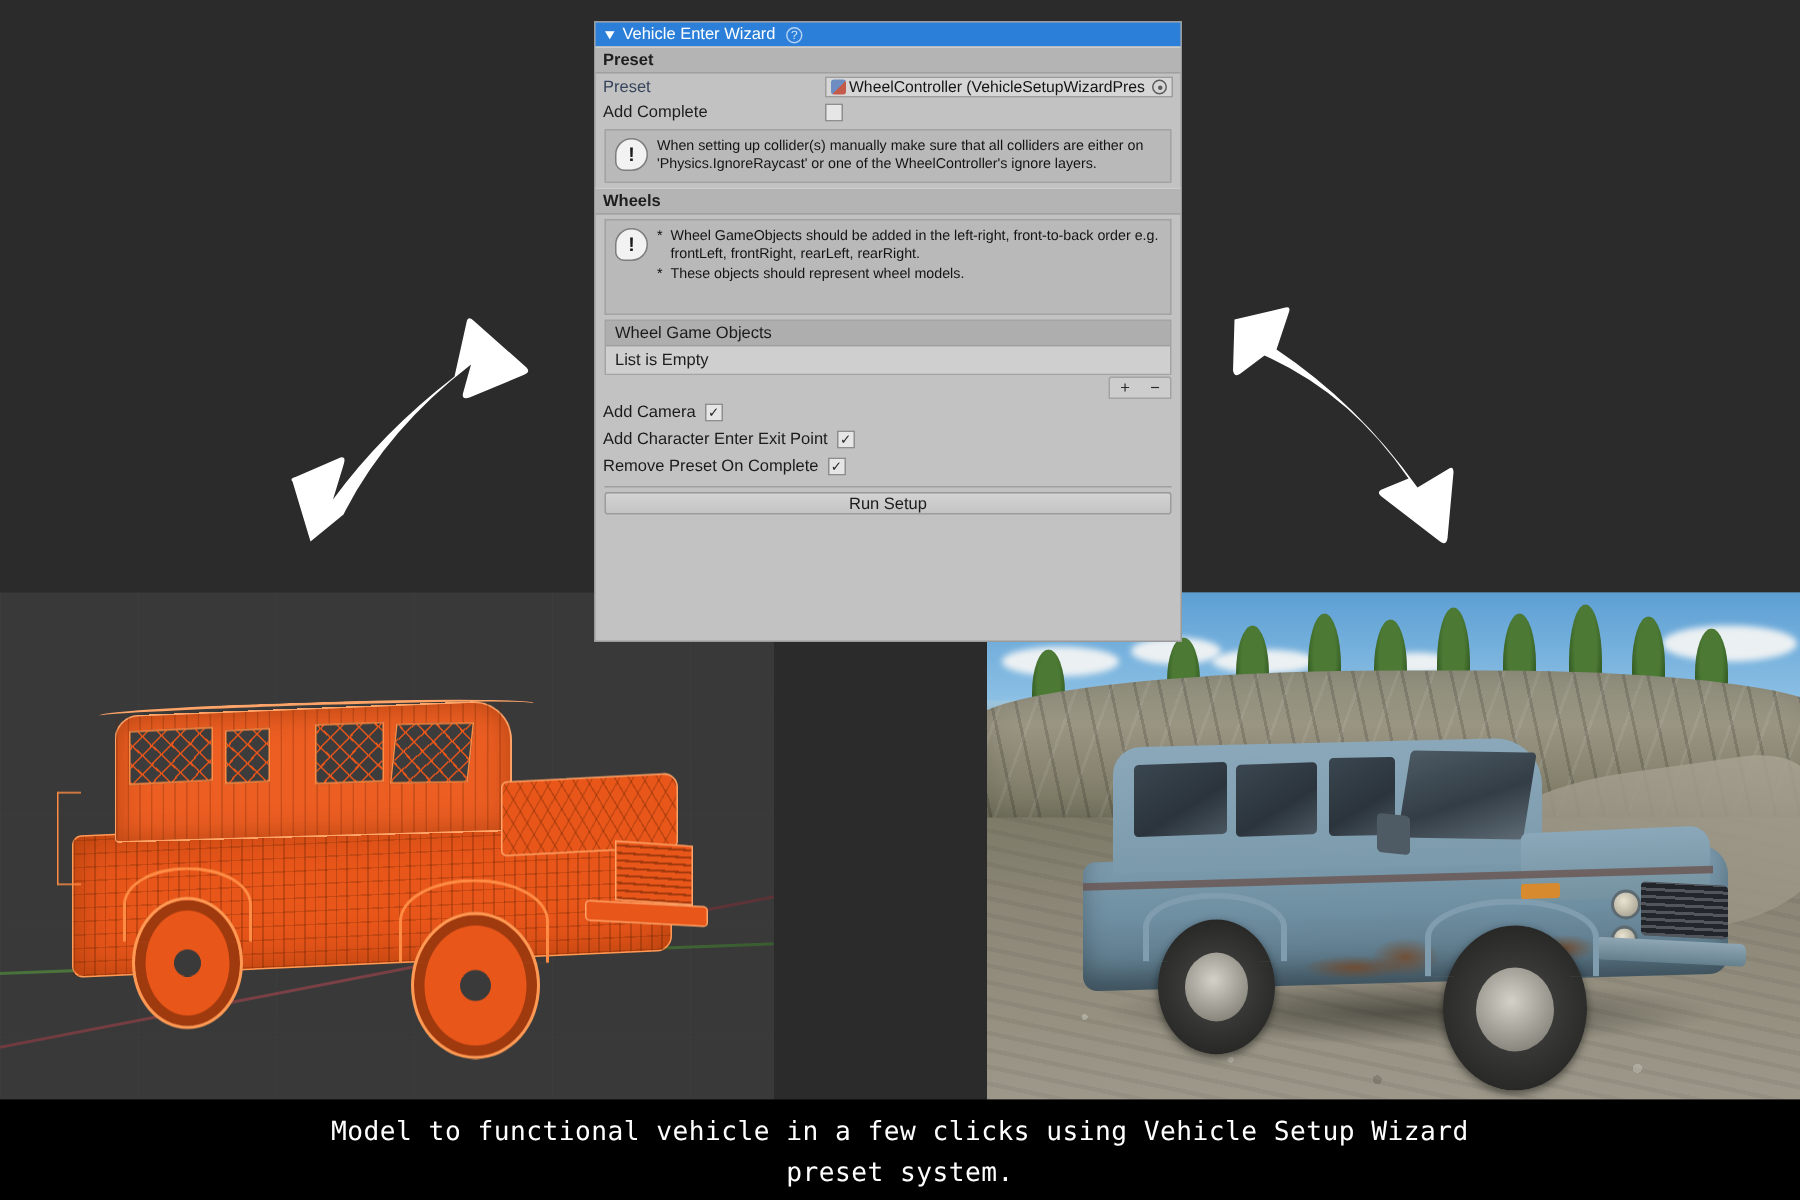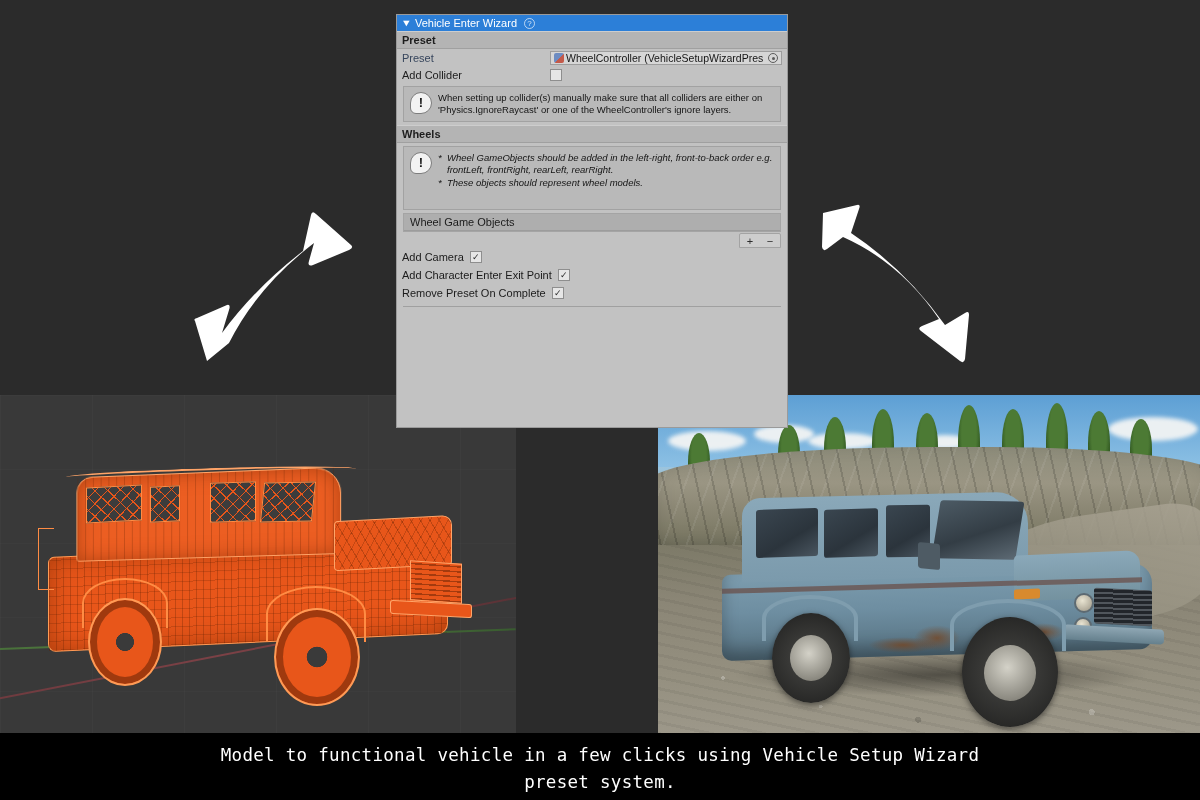--- a/index.html
+++ b/index.html
@@ -328,21 +328,21 @@
     display: flex; gap: 6px; padding: 5px 6px; font-size: 9.5px; line-height: 1.28;
     color: #141414;
   }
   .helpbox .warn-ico {
     width: 22px; height: 22px; flex: none; border-radius: 50% 50% 50% 6px;
     background: #f2f2f2; border: 1px solid #7d7d7d;
     display: flex; align-items: center; justify-content: center;
     font-weight: bold; font-size: 13px; color: #1b1b1b;
   }
   .helpbox.tall { height: 64px; align-items: flex-start; }
-  .helpbox ul { list-style: none; font-style: italic; }
+  .helpbox ul { list-style: none; }
   .helpbox li { position: relative; padding-left: 9px; }
   .helpbox li::before { content: "*"; position: absolute; left: 0; top: 0; }
   .listbox { margin: 2px 6px 0 6px; border: 1px solid #a4a4a4; background: #c8c8c8; }
   .listbox .list-header {
     background: #aeaeae; border-bottom: 1px solid #9c9c9c;
     padding: 2px 6px; font-size: 11px;
   }
   .listbox .list-empty { padding: 3px 6px; font-size: 11px; color: #1d1d1d; background: #cfcfcf; }
   .list-footer { display: flex; justify-content: flex-end; padding: 1px 6px 0 0; }
   .list-btns {
@@ -472,39 +472,40 @@
     <div class="row">
       <span class="label override">Preset</span>
       <span class="objectfield">
         <span class="obj-ico"></span>
         <span class="obj-name">WheelController (VehicleSetupWizardPres</span>
         <span class="obj-picker"></span>
       </span>
     </div>
 
     <div class="row">
-      <span class="label">Add Collider</span>
+      <span class="label">Add Complete</span>
       <span class="cb"></span>
     </div>
     <div class="helpbox">
       <span class="warn-ico">!</span>
       <span>When setting up collider(s) manually make sure that all colliders are either on 'Physics.IgnoreRaycast' or one of the WheelController's ignore layers.</span>
     </div>
 
     <div class="section-header">Wheels</div>
     <div class="helpbox tall">
       <span class="warn-ico">!</span>
       <ul>
         <li>Wheel GameObjects should be added in the left-right, front-to-back order e.g. frontLeft, frontRight, rearLeft, rearRight.</li>
         <li>These objects should represent wheel models.</li>
       </ul>
     </div>
 
     <div class="listbox">
       <div class="list-header">Wheel Game Objects</div>
+      <div class="list-empty">List is Empty</div>
     </div>
     <div class="list-footer">
       <span class="list-btns">
         <span>+</span>
         <span>−</span>
       </span>
     </div>
 
     <div class="opt-row">
       <span class="opt-label">Add Camera</span>
@@ -513,20 +514,21 @@
     <div class="opt-row">
       <span class="opt-label">Add Character Enter Exit Point</span>
       <span class="cb">✓</span>
     </div>
     <div class="opt-row">
       <span class="opt-label">Remove Preset On Complete</span>
       <span class="cb">✓</span>
     </div>
 
     <div class="divider-line"></div>
+    <div class="run-btn">Run Setup</div>
   </div>
 
   <div id="caption">
     <div>Model to functional vehicle in a few clicks using Vehicle Setup Wizard</div>
     <div>preset system.</div>
   </div>
 
 </div>
 
 </body></html>

